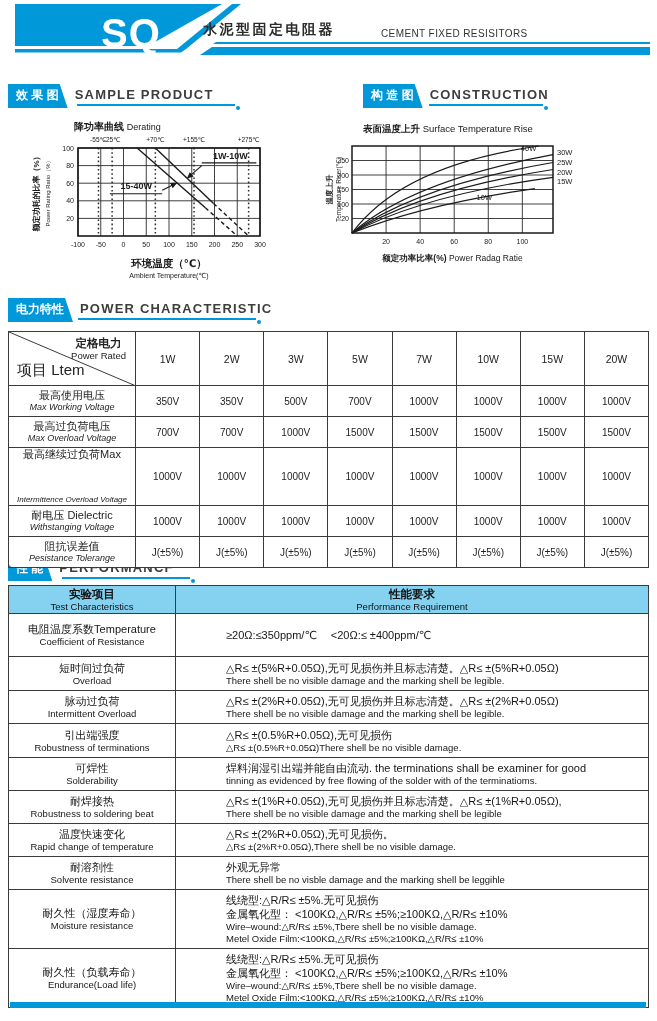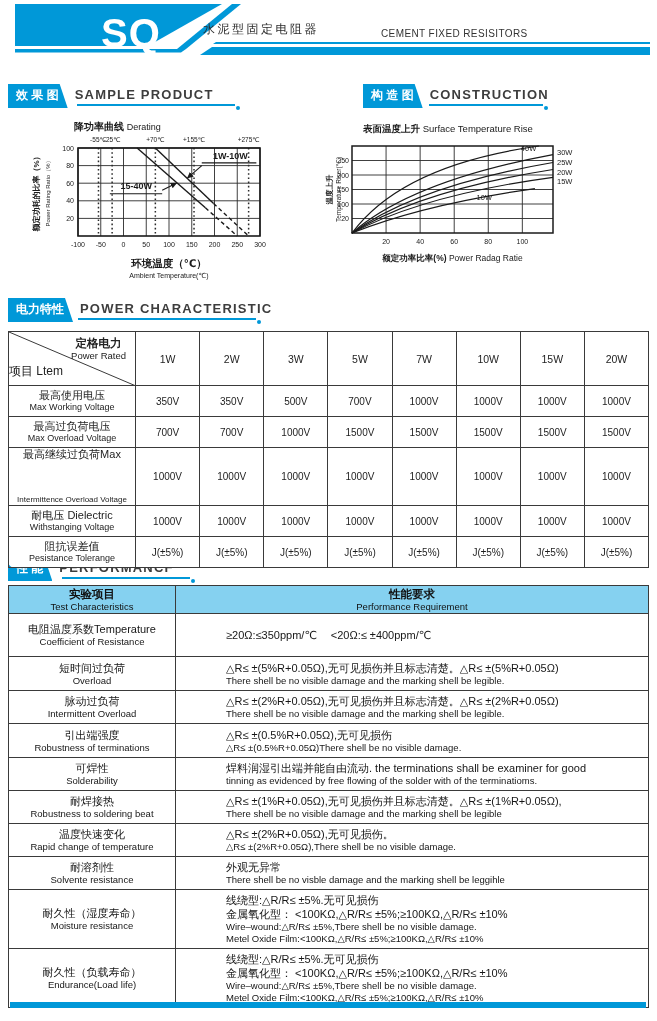--- a/index.html
+++ b/index.html
@@ -1,42 +1,42 @@
 <!DOCTYPE html>
 <html style="--accent: #0098d8; --thbg: #85d1f0;"><head>
 <meta charset="utf-8">
 <style>
   html,body{margin:0;padding:0;background:#fff;}
   body{width:657px;height:1021px;position:relative;font-family:"Liberation Sans","DejaVu Sans",sans-serif;color:#222;overflow:hidden;}
   svg{position:absolute;overflow:visible;}
   
-  .title-zh{position:absolute;left:203px;top:21px;font-size:12px;font-weight:normal;letter-spacing:2.5px;color:#2b2b2b;white-space:nowrap;}
+  .title-zh{position:absolute;left:203px;top:21px;font-size:14px;font-weight:bold;letter-spacing:2.5px;color:#2b2b2b;white-space:nowrap;}
   .title-en{position:absolute;left:381px;top:28px;font-size:10px;letter-spacing:.4px;color:#333;white-space:nowrap;}
   
   .sec{position:absolute;height:24px;white-space:nowrap;}
   .sec-tag{display:inline-block;background:var(--accent);color:#fff;font-size:12px;font-weight:bold;padding:3px 9px 4px 8px;clip-path:polygon(0 0,calc(100% - 8px) 0,100% 100%,0 100%);vertical-align:top;}
   .sec-en{display:inline-block;font-size:13px;font-weight:bold;color:#3d3d3d;letter-spacing:1.2px;margin-left:7px;padding-top:3px;}
   .sec-ul{position:absolute;height:2px;background:var(--accent);top:20px;}
   .sec-dot{position:absolute;width:4px;height:4px;border-radius:50%;background:var(--accent);top:22px;}
   
   table{border-collapse:collapse;position:absolute;table-layout:fixed;background:#fff;border-radius:7px;}
   td{border:1px solid #3a3a3a;text-align:center;vertical-align:middle;padding:0;}
   #power{left:8px;top:331px;width:641px;border:1.5px solid #3a3a3a;}
   #power thead tr{height:54px;}
   #power tbody tr{height:31px;}
   #power .colw{font-size:10.5px;color:#1d1d1d;}
   #power .lab-zh{font-size:11px;line-height:13px;color:#1d1d1d;}
-  #power .lab-en{font-size:9px;line-height:11px;color:#1d1d1d;}
+  #power .lab-en{font-size:9px;line-height:11px;color:#1d1d1d;font-style:italic;}
   #power .val{font-size:10px;color:#1d1d1d;}
   .corner{position:relative;}
   .corner svg{left:0;top:0;}
   .c-top{position:absolute;top:5px;right:9px;text-align:center;}
   .ct-zh{font-size:11.5px;font-weight:bold;line-height:13px;}
   .ct-en{font-size:9.5px;line-height:11px;}
-  .c-bot{position:absolute;left:0;bottom:5px;font-size:12px;margin-top:20px;}
+  .c-bot{position:absolute;left:8px;bottom:5px;font-size:15px;margin-top:20px;}
   #perf{left:8px;top:585px;width:641px;border:1.5px solid #3a3a3a;}
   #perf thead tr{height:28px;background:var(--thbg);}
   #perf .h-zh{font-size:11.5px;font-weight:bold;line-height:13px;color:#111;}
   #perf .h-en{font-size:9.5px;line-height:11px;color:#111;}
   #perf .p-name{width:166px;}
   #perf .p-req{text-align:left;padding:3px 4px 3px 50px;}
   .rq-zh{font-size:11px;line-height:14px;color:#161616;}
   .rq-en{font-size:9.5px;line-height:12px;color:#161616;}
   #perf tbody tr:nth-child(1){height:43px}#perf tbody tr:nth-child(2){height:34px}
   #perf tbody tr:nth-child(3){height:30px}#perf tbody tr:nth-child(4){height:34px}

